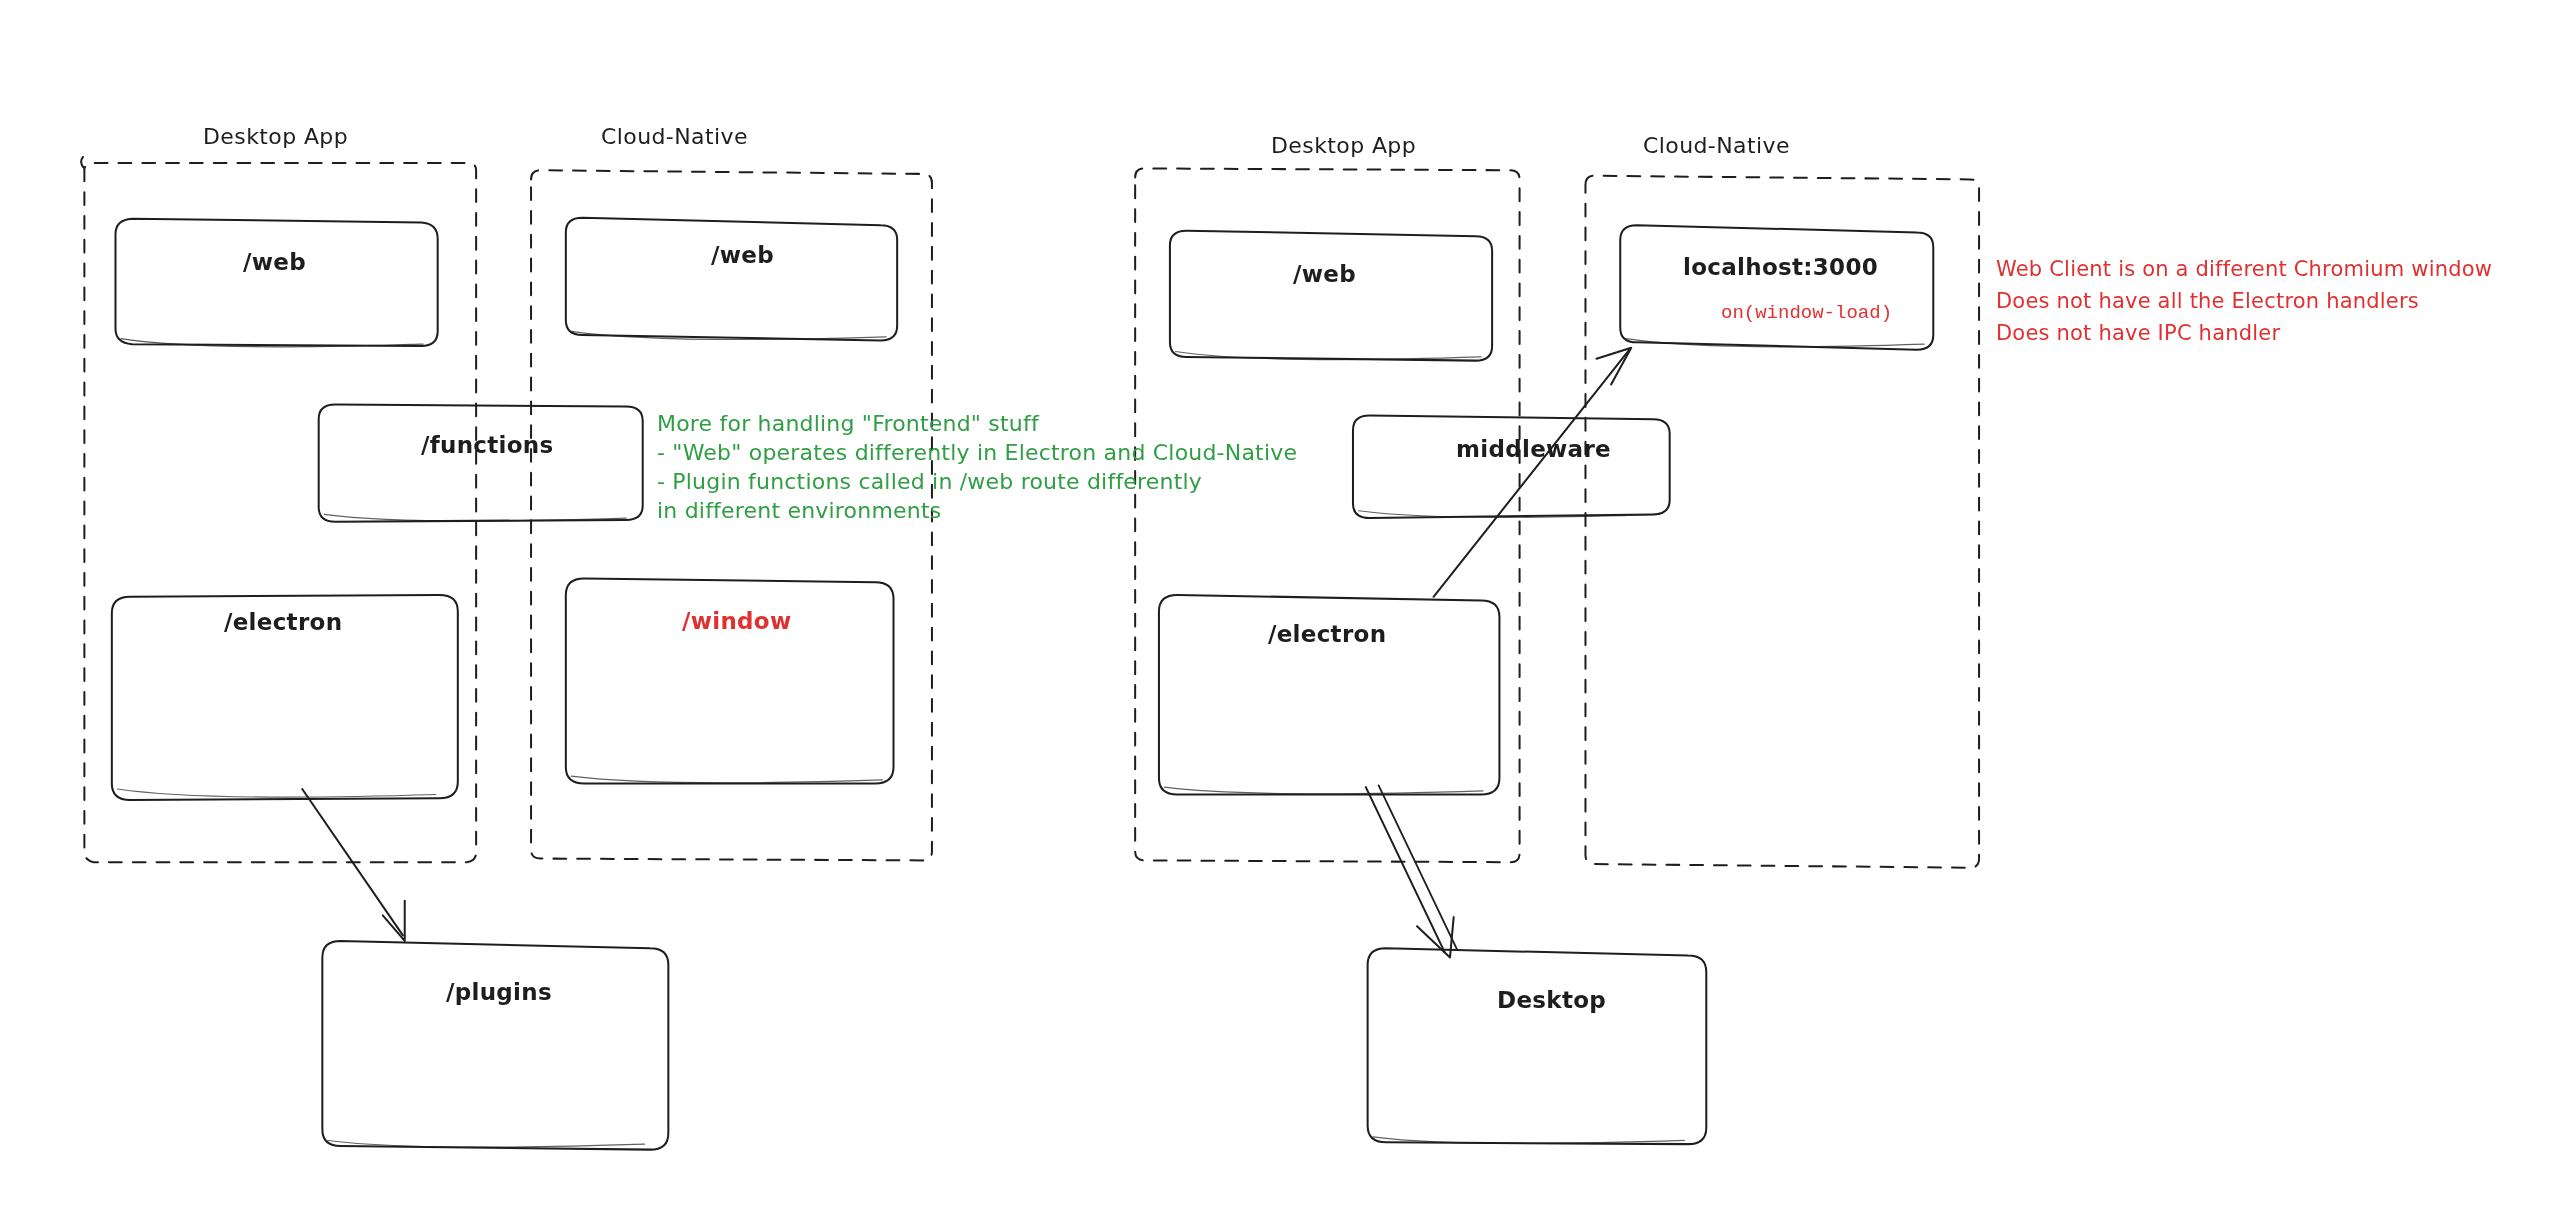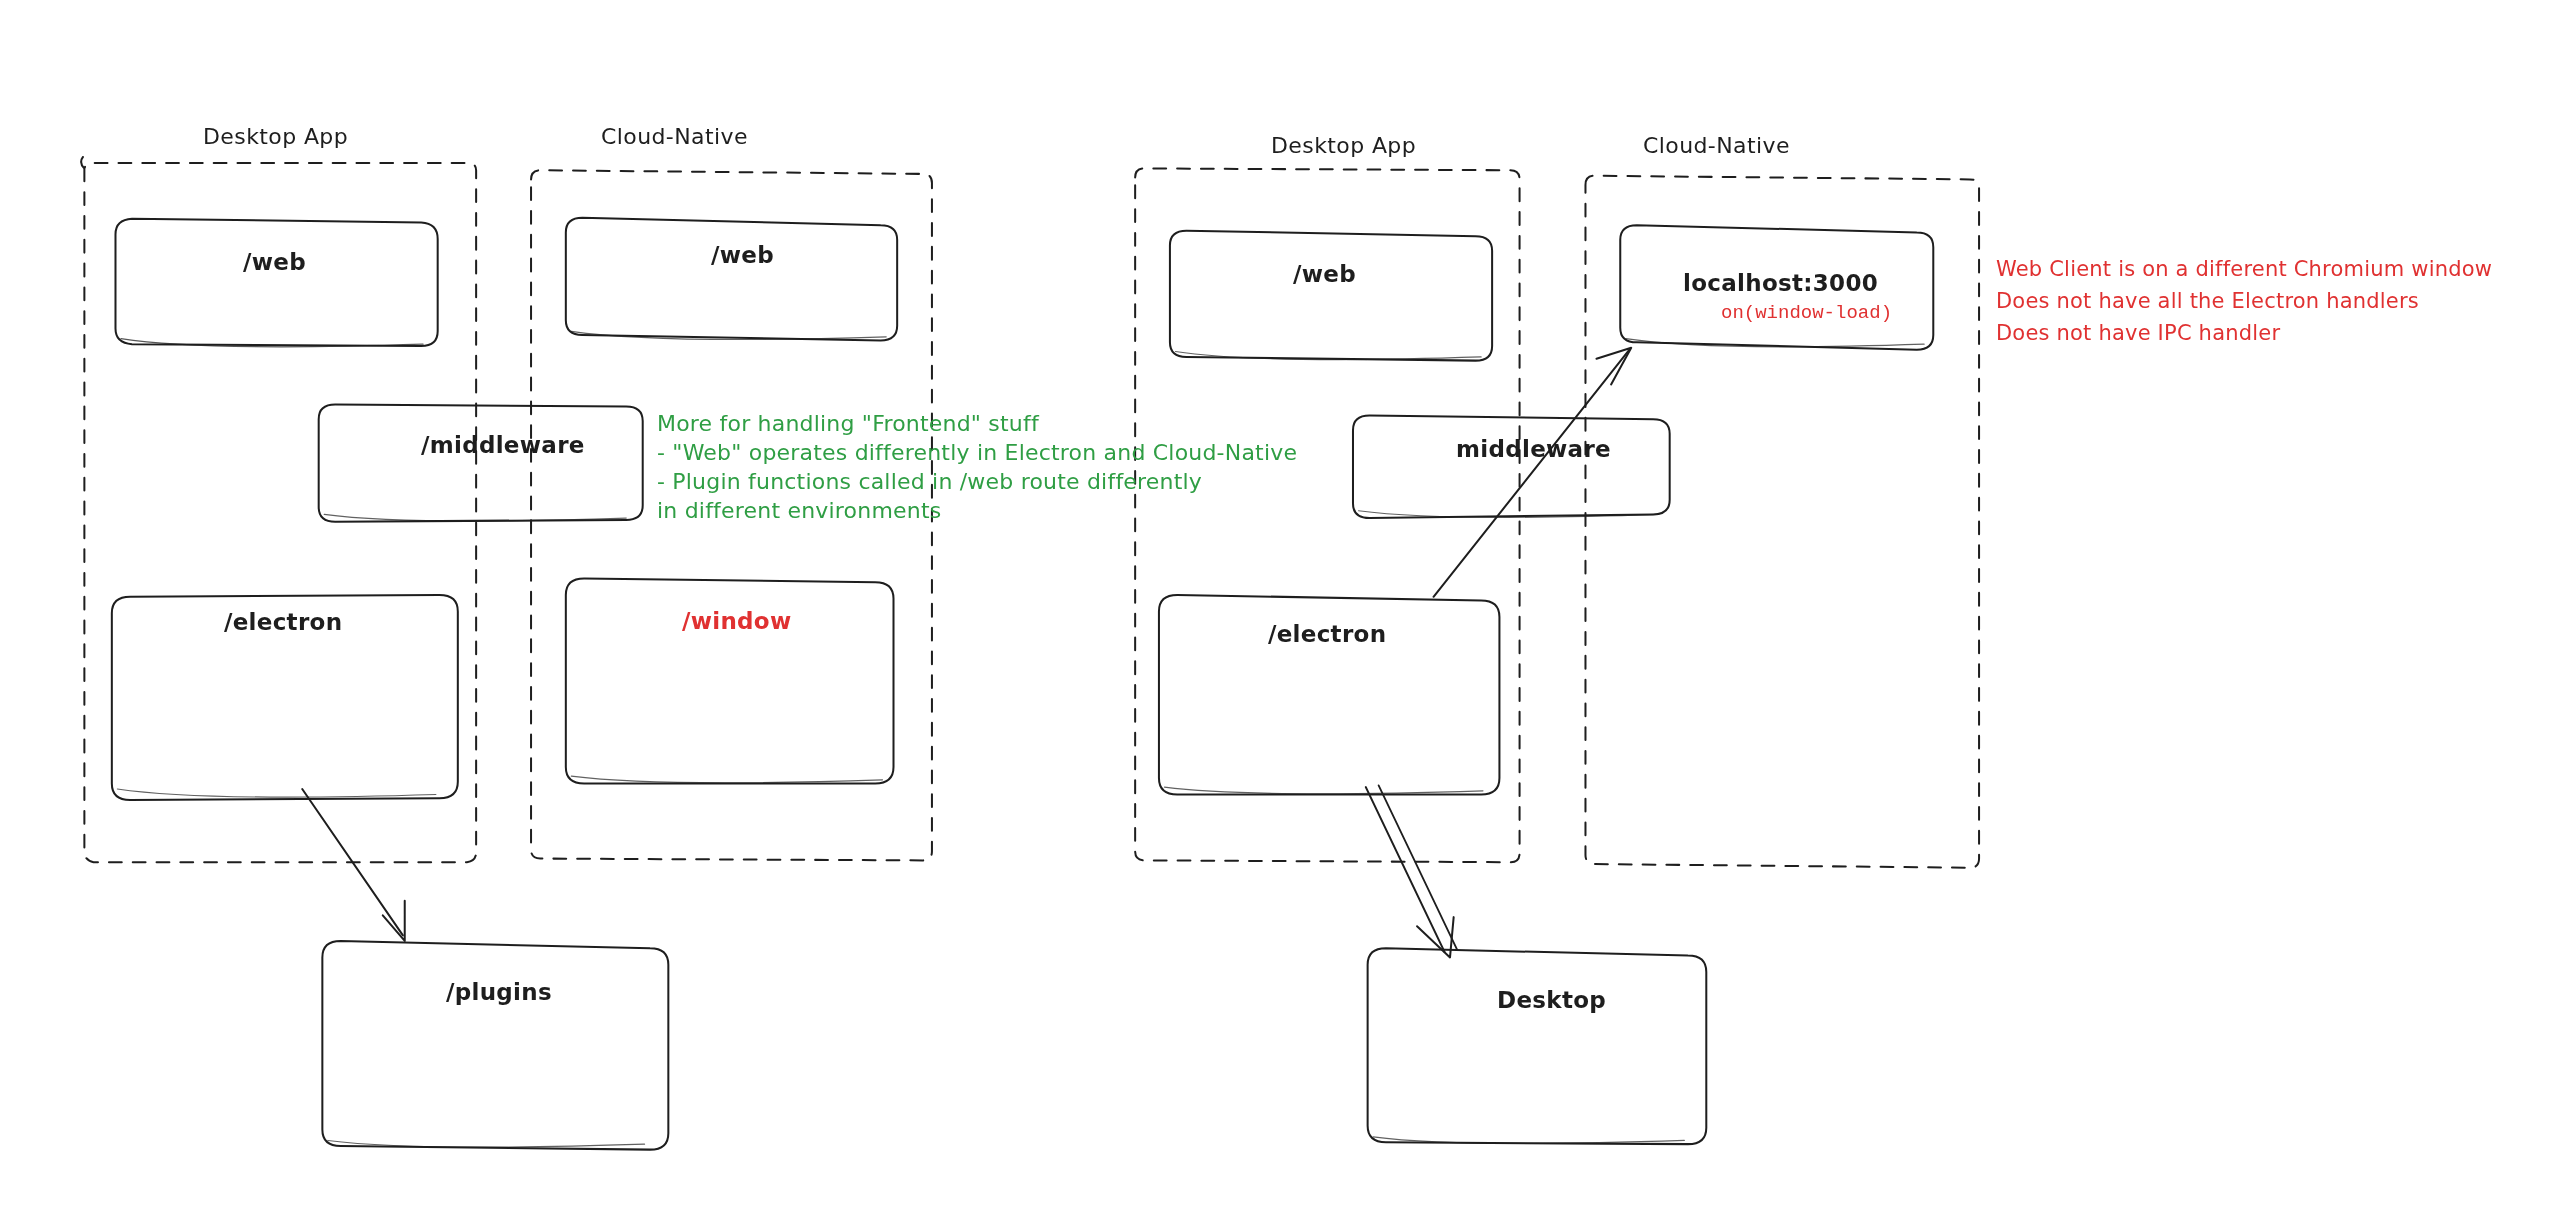--- a/index.html
+++ b/index.html
@@ -132,30 +132,30 @@
       <path d="M1548 1012 L1584 1046 L1588 1002" stroke-width="2.2"></path>
 
     </g>
   </svg>
 
   <div class="grp-label" style="left:203px; top:124px;">Desktop App</div>
   <div class="grp-label" style="left:601px; top:124px;">Cloud-Native</div>
 
   <div class="node-label" style="left:243px; top:249px;">/web</div>
   <div class="node-label" style="left:711px; top:242px;">/web</div>
-  <div class="node-label" style="left:421px; top:432px;">/middleware</div>
+  <div class="node-label" style="left:421px; top:432px;">/functions</div>
   <div class="node-label" style="left:224px; top:609px;">/electron</div>
   <div class="node-label red-label" style="left:682px; top:608px;">/window</div>
   <div class="node-label" style="left:446px; top:979px;">/plugins</div>
 
   <div class="grp-label" style="left:1271px; top:133px;">Desktop App</div>
   <div class="grp-label" style="left:1643px; top:133px;">Cloud-Native</div>
 
   <div class="node-label" style="left:1293px; top:261px;">/web</div>
-  <div class="node-label" style="left:1683px; top:254px;margin-top:16px;">localhost:3000</div>
+  <div class="node-label" style="left:1683px; top:254px;">localhost:3000</div>
   <div class="node-sub" style="left:1721px; top:302px;">on(window-load)</div>
   <div class="node-label" style="left:1456px; top:436px;">middleware</div>
   <div class="node-label" style="left:1268px; top:621px;">/electron</div>
   <div class="node-label" style="left:1497px; top:987px;">Desktop</div>
 
   <div class="note-green" style="left:657px; top:409px;">More for handling "Frontend" stuff
 - "Web" operates differently in Electron and Cloud-Native
 - Plugin functions called in /web route differently
 in different environments</div>
 

